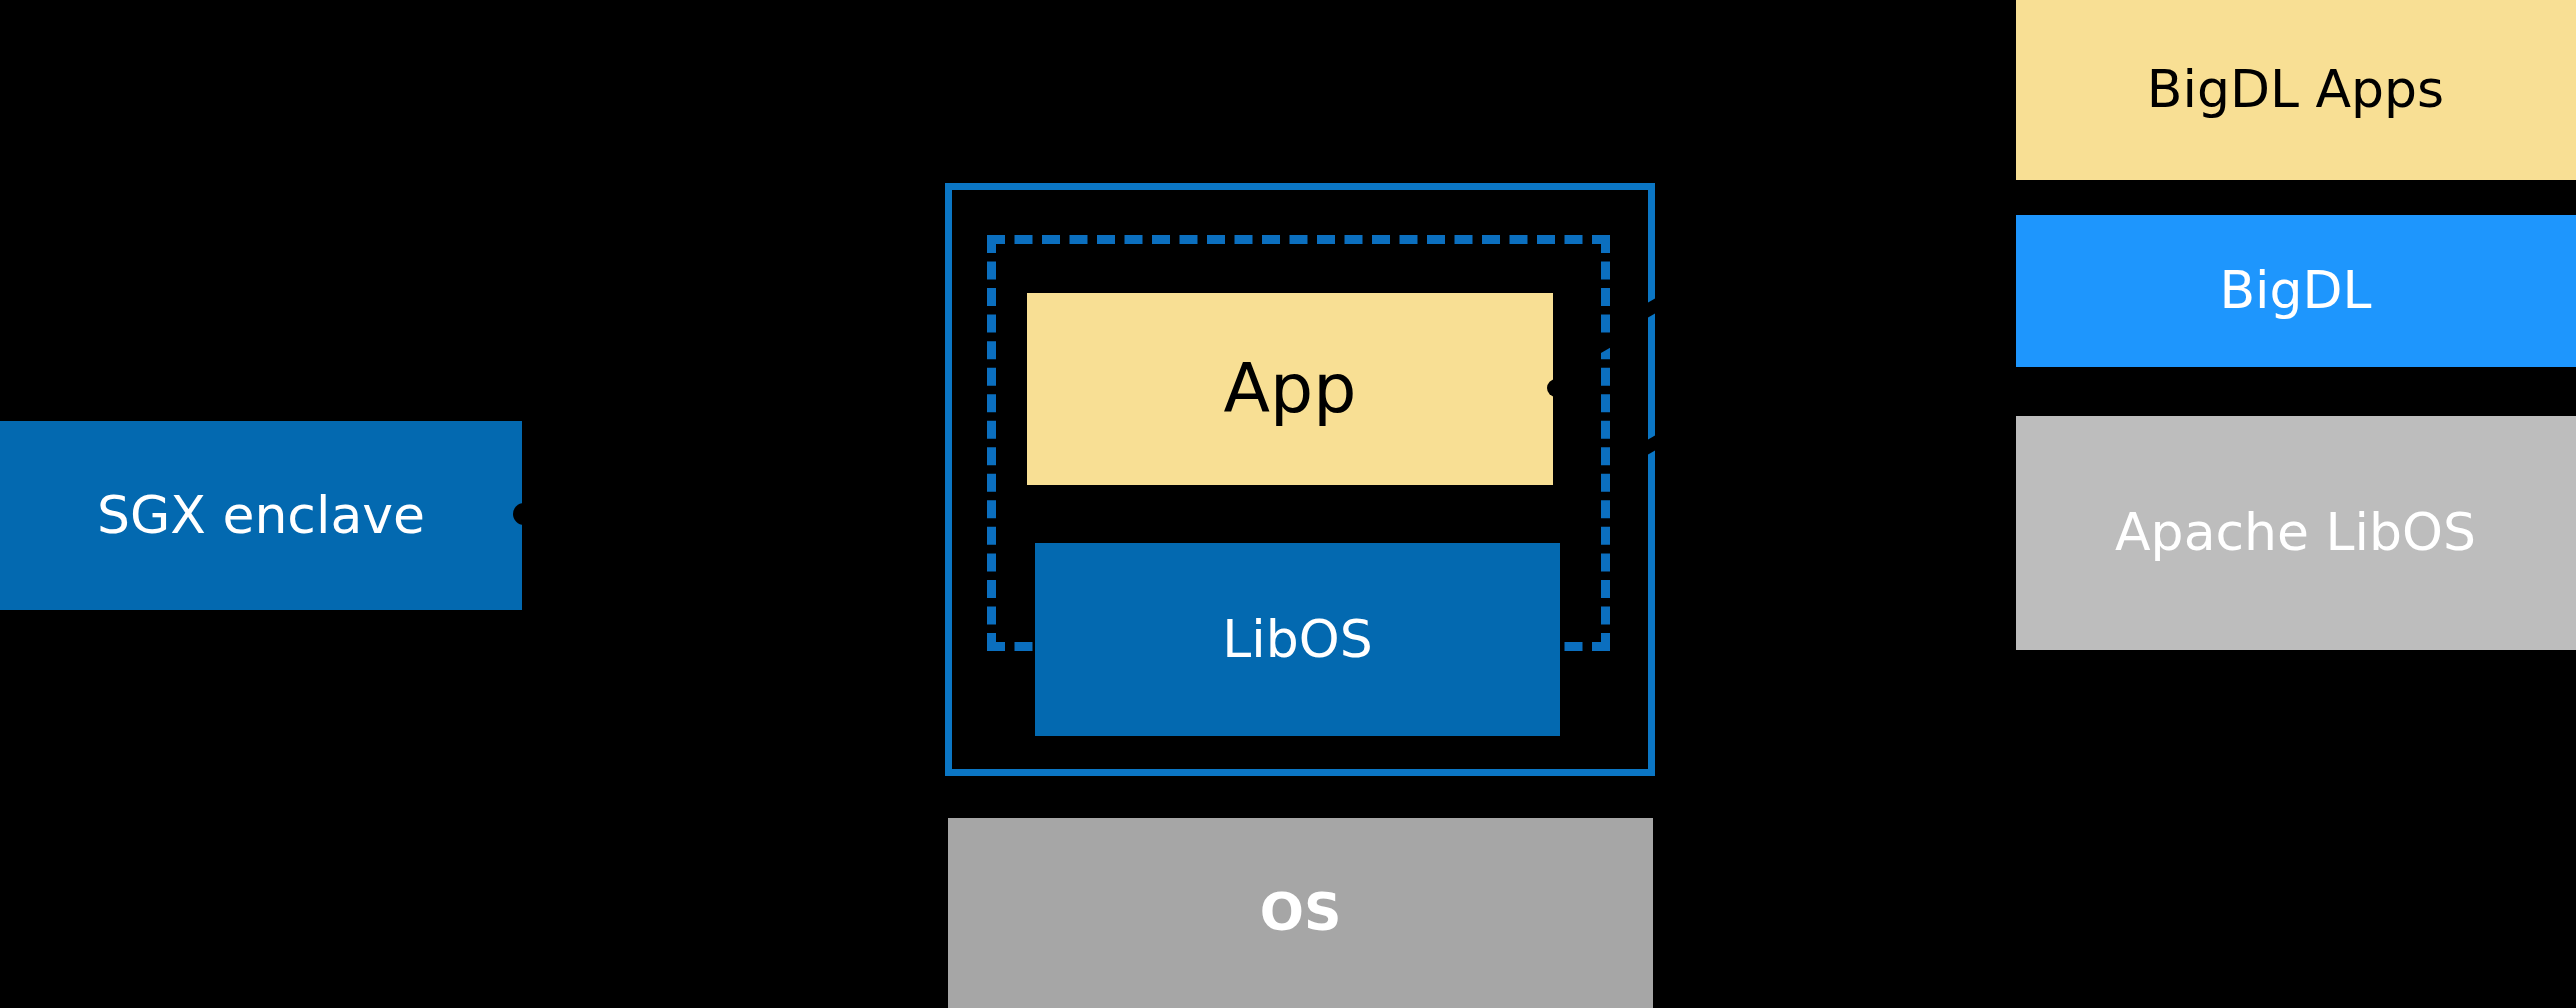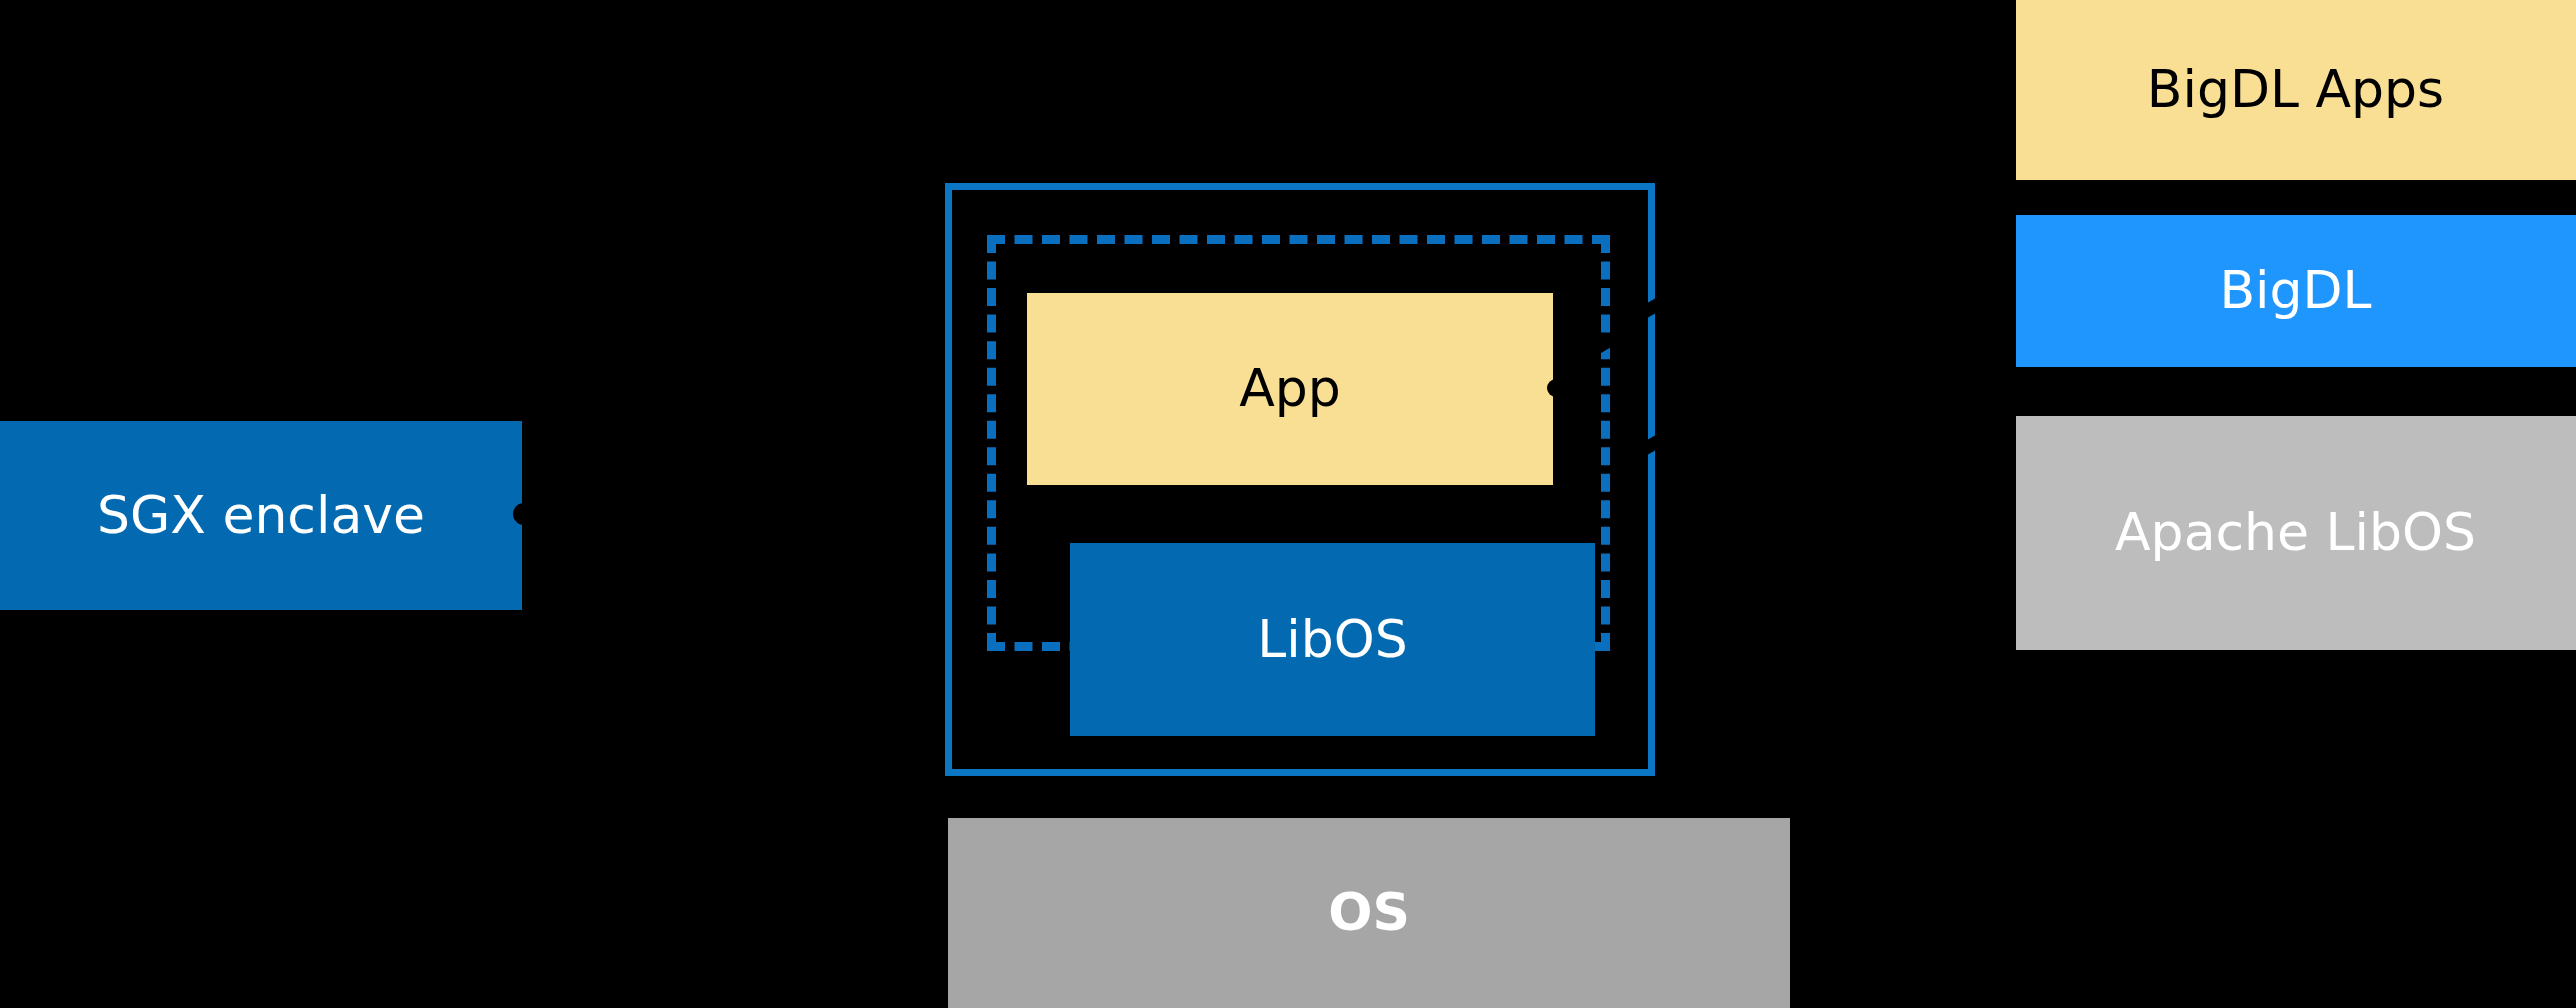--- a/index.html
+++ b/index.html
@@ -75,58 +75,57 @@
     background: transparent;
   }
 
   #app-box {
     left: 1027px;
     top: 293px;
     width: 526px;
     height: 192px;
     background: #F8DF94;
     color: #000000;
-    font-size: 52px;
+    font-size: 68px;
   }
   #app-notch {
     position: absolute;
     left: 1547px;
     top: 379px;
     width: 18.4px;
     height: 18.4px;
     background: #000000;
     border-radius: 50%;
   }
 
   #libos-box {
     left: 1035px;
     top: 543px;
     width: 525px;
     height: 193px;
     background: #0369B0;
     color: #FFFFFF;
     font-size: 52px;
-    margin-left: 35px;
   }
 
   
   .break-mark {
     position: absolute;
     background: #000000;
     transform: rotate(-30deg);
   }
   #break-enclave-top  { left: 1640px; top: 298px;  width: 35px;  height: 13.4px; }
   #break-enclave-bot  { left: 1640px; top: 435px;  width: 35px;  height: 13.4px; }
   #break-dashed-top   { left: 1592px; top: 335px;  width: 32px;  height: 12.6px; }
 
   
   #os-box {
     left: 948px;
     top: 818px;
-    width: 842px;
+    width: 705px;
     height: 190px;
     background: #A6A6A6;
     color: #FFFFFF;
     font-size: 52px;
     font-weight: bold;
   }
 
   
   #user-apps-box {
     left: 2016px;

